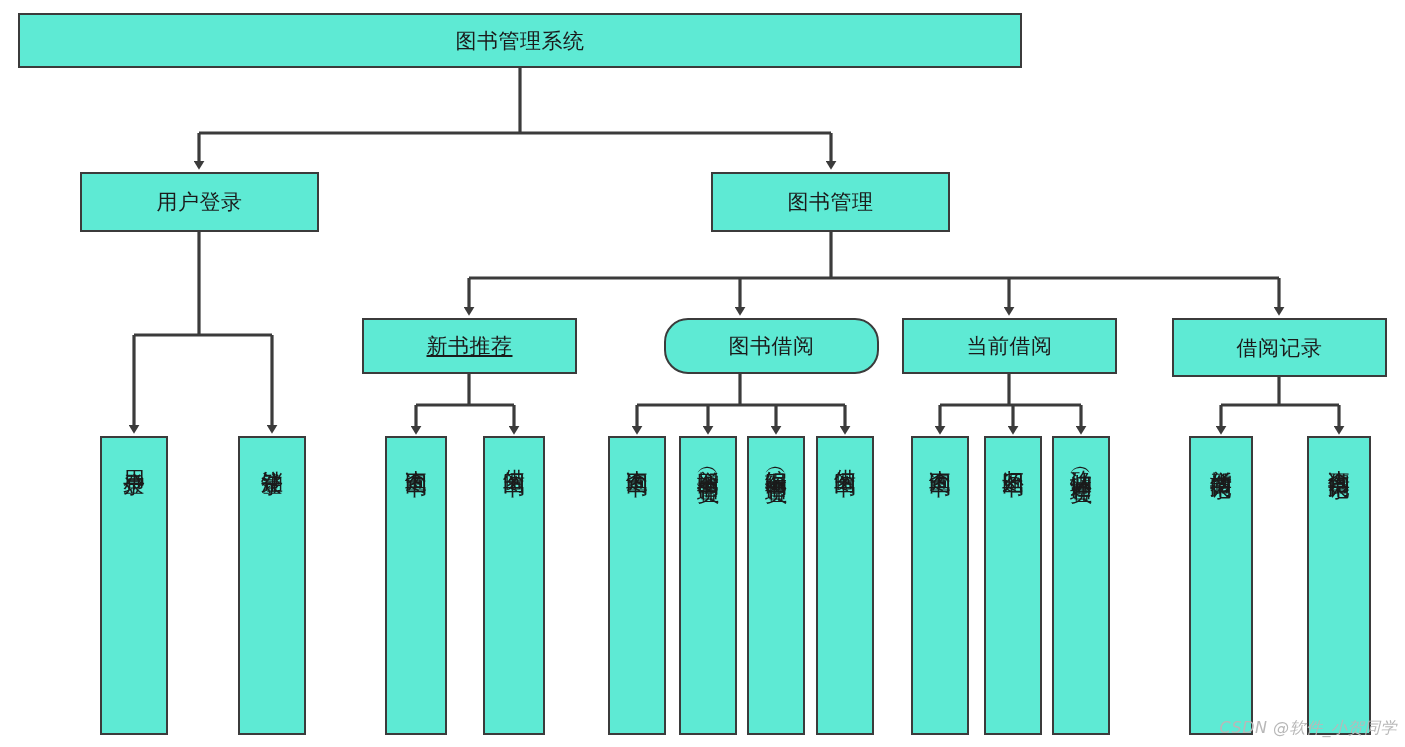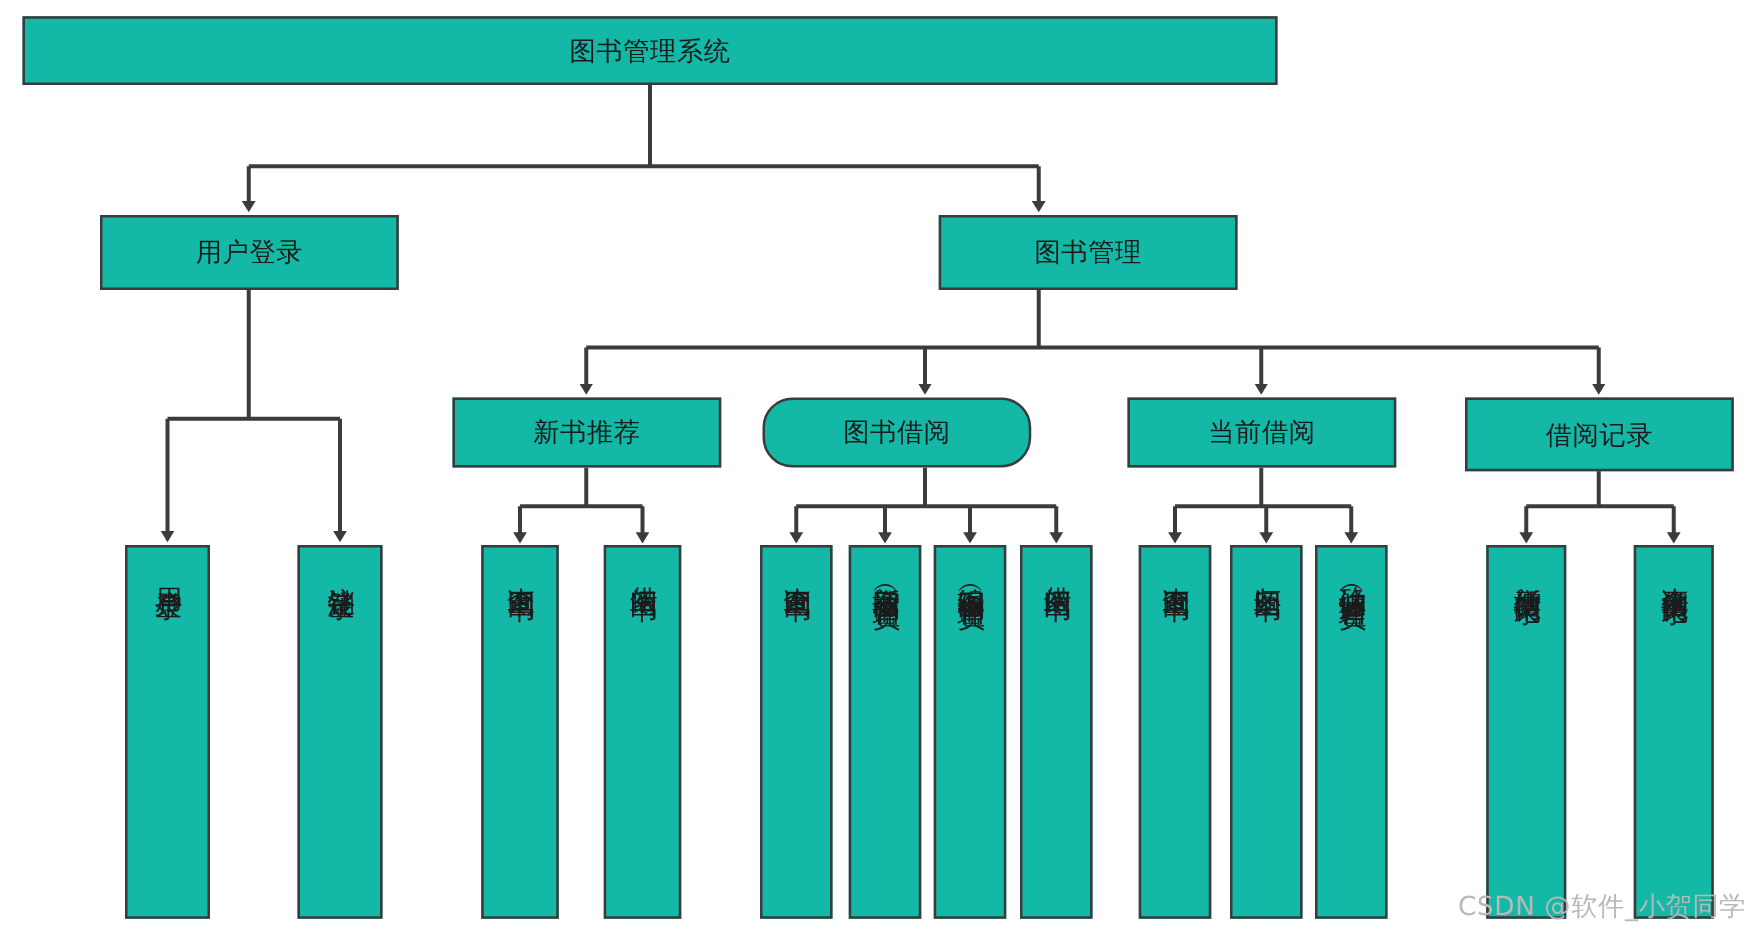--- a/index.html
+++ b/index.html
@@ -20,21 +20,21 @@
     left: 0;
     top: 0;
     width: 1405px;
     height: 747px;
     pointer-events: none;
   }
   .node {
     position: absolute;
     box-sizing: border-box;
     border: 2px solid #3b3b3b;
-    background: #14b8a6;
+    background: #5eead4;
     display: flex;
     align-items: center;
     justify-content: center;
     color: #1b1b1b;
   }
   .node.horiz {
     font-size: 21px;
     letter-spacing: 0.5px;
   }
   .node.vert {
@@ -47,24 +47,25 @@
     text-orientation: upright;
     font-size: 22px;
     line-height: 1.18;
     letter-spacing: 2px;
     white-space: nowrap;
   }
   .watermark {
     position: absolute;
     right: 8px;
     bottom: 8px;
-    font-size: 21px;
+    font-size: 16px;
     color: #b8b8b8;
     letter-spacing: 0.5px;
     white-space: nowrap;
+    font-style: italic;
   }
 </style>
 </head>
 <body>
 
 <div id="canvas">
 
   <svg id="wires" viewBox="0 0 1405 747" xmlns="http://www.w3.org/2000/svg">
     <defs>
       <marker id="arrow" markerWidth="9" markerHeight="11" refX="1.2" refY="5.5" orient="auto" markerUnits="userSpaceOnUse">
@@ -118,28 +119,28 @@
     </g>
   </svg>
 
   <div class="node horiz" style="left:18px;top:13px;width:1004px;height:55px;">
     <span>图书管理系统</span>
   </div>
 
   <div class="node horiz" style="left:80px;top:172px;width:239px;height:60px;">
     <span>用户登录</span>
   </div>
-  <div class="node horiz" style="left:711px;top:172px;width:239px;height:60px;margin-left:40px;">
+  <div class="node horiz" style="left:711px;top:172px;width:239px;height:60px;">
     <span>图书管理</span>
   </div>
 
-  <div class="node horiz" style="left:362px;top:318px;width:215px;height:56px;">
+  <div class="node horiz" style="left:362px;top:318px;width:215px;height:56px;text-decoration:underline;">
     <span>新书推荐</span>
   </div>
-  <div class="node horiz" style="left:610px;top:318px;width:215px;height:56px;border-radius:24px;">
+  <div class="node horiz" style="left:664px;top:318px;width:215px;height:56px;border-radius:24px;">
     <span>图书借阅</span>
   </div>
   <div class="node horiz" style="left:902px;top:318px;width:215px;height:56px;align-items:center;">
     <span>当前借阅</span>
   </div>
   <div class="node horiz" style="left:1172px;top:318px;width:215px;height:59px;">
     <span>借阅记录</span>
   </div>
 
   <div class="node vert" style="left:100px;top:436px;width:68px;height:299px;">

